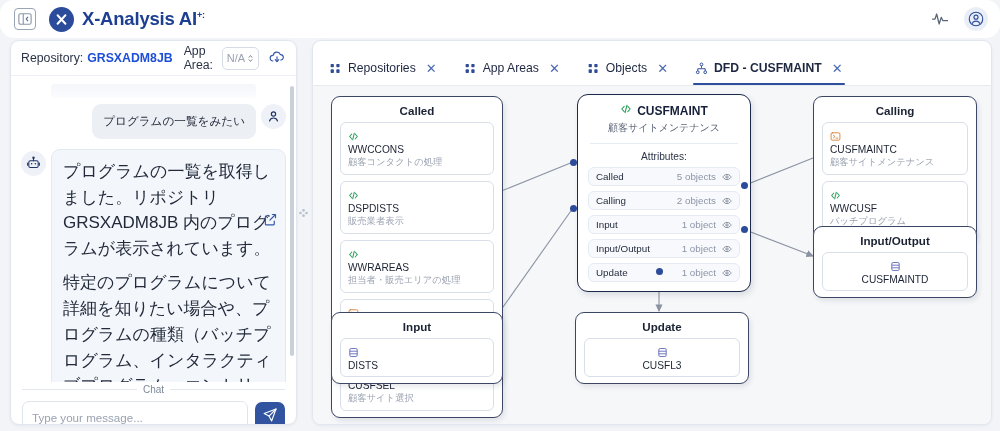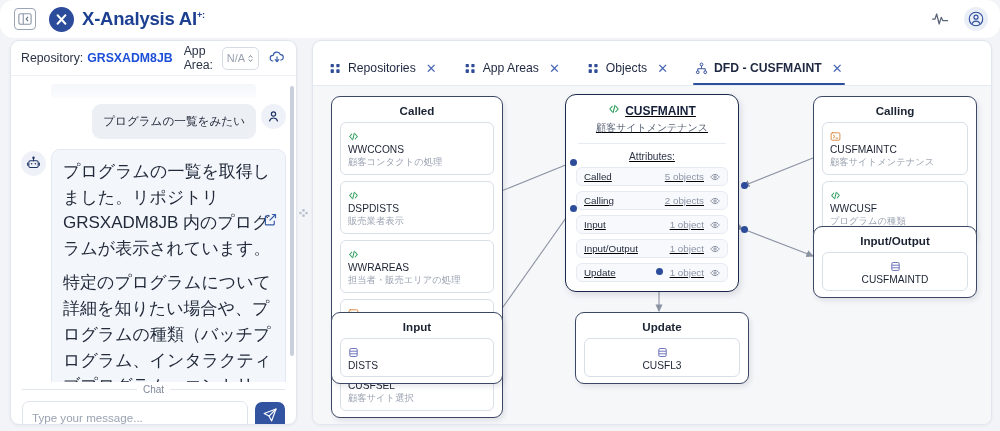--- a/index.html
+++ b/index.html
@@ -555,21 +555,21 @@
           <div class="item" style="align-items:flex-start;">
             <span class="ico">
               <svg width="11" height="11" viewBox="0 0 16 16" fill="none" stroke="#5a62b5" stroke-width="1.25">
                 <rect x="2.6" y="2.2" width="10.8" height="11.6" rx="2"></rect>
                 <path d="M2.6 6.1h10.8M2.6 9.9h10.8"></path>
               </svg></span>
             <div class="item-name">DISTS</div>
           </div>
         </div>
 
-        <div class="main-node" style="left:252px; top:8px; width:172px;text-decoration:underline;">
+        <div class="main-node" style="left:264px; top:8px; width:172px;">
           <div class="mn-head">
             <div class="mn-title">
               <span>
                 <svg width="12" height="12" viewBox="0 0 16 16" fill="none" stroke="#2f9e5e" stroke-width="1.5" stroke-linecap="round" stroke-linejoin="round">
                   <path d="M5.6 4.4 2.4 8l3.2 3.6"></path>
                     <path d="M10.4 4.4 13.6 8l-3.2 3.6"></path>
                     <path d="M9.2 3.2 6.8 12.8"></path>
                 </svg></span>
               <span>CUSFMAINT</span>
             </div>
@@ -647,21 +647,21 @@
           </div>
           <div class="item">
             <span class="ico">
               <svg width="11" height="11" viewBox="0 0 16 16" fill="none" stroke="#2f9e5e" stroke-width="1.5" stroke-linecap="round" stroke-linejoin="round">
                 <path d="M5.6 4.4 2.4 8l3.2 3.6"></path>
                   <path d="M10.4 4.4 13.6 8l-3.2 3.6"></path>
                   <path d="M9.2 3.2 6.8 12.8"></path>
               </svg></span>
             <div>
               <div class="item-name">WWCUSF</div>
-              <div class="item-sub">プログラムの種類</div>
+              <div class="item-sub">バッチプログラム</div>
             </div>
           </div>
         </div>
 
         <div class="group-box" style="left:500px; top:140px; width:162px;">
           <div class="group-title">Input/Output</div>
           <div class="item" style="align-items:center;">
             <span class="ico">
               <svg width="11" height="11" viewBox="0 0 16 16" fill="none" stroke="#5a62b5" stroke-width="1.25">
                 <rect x="2.6" y="2.2" width="10.8" height="11.6" rx="2"></rect>

